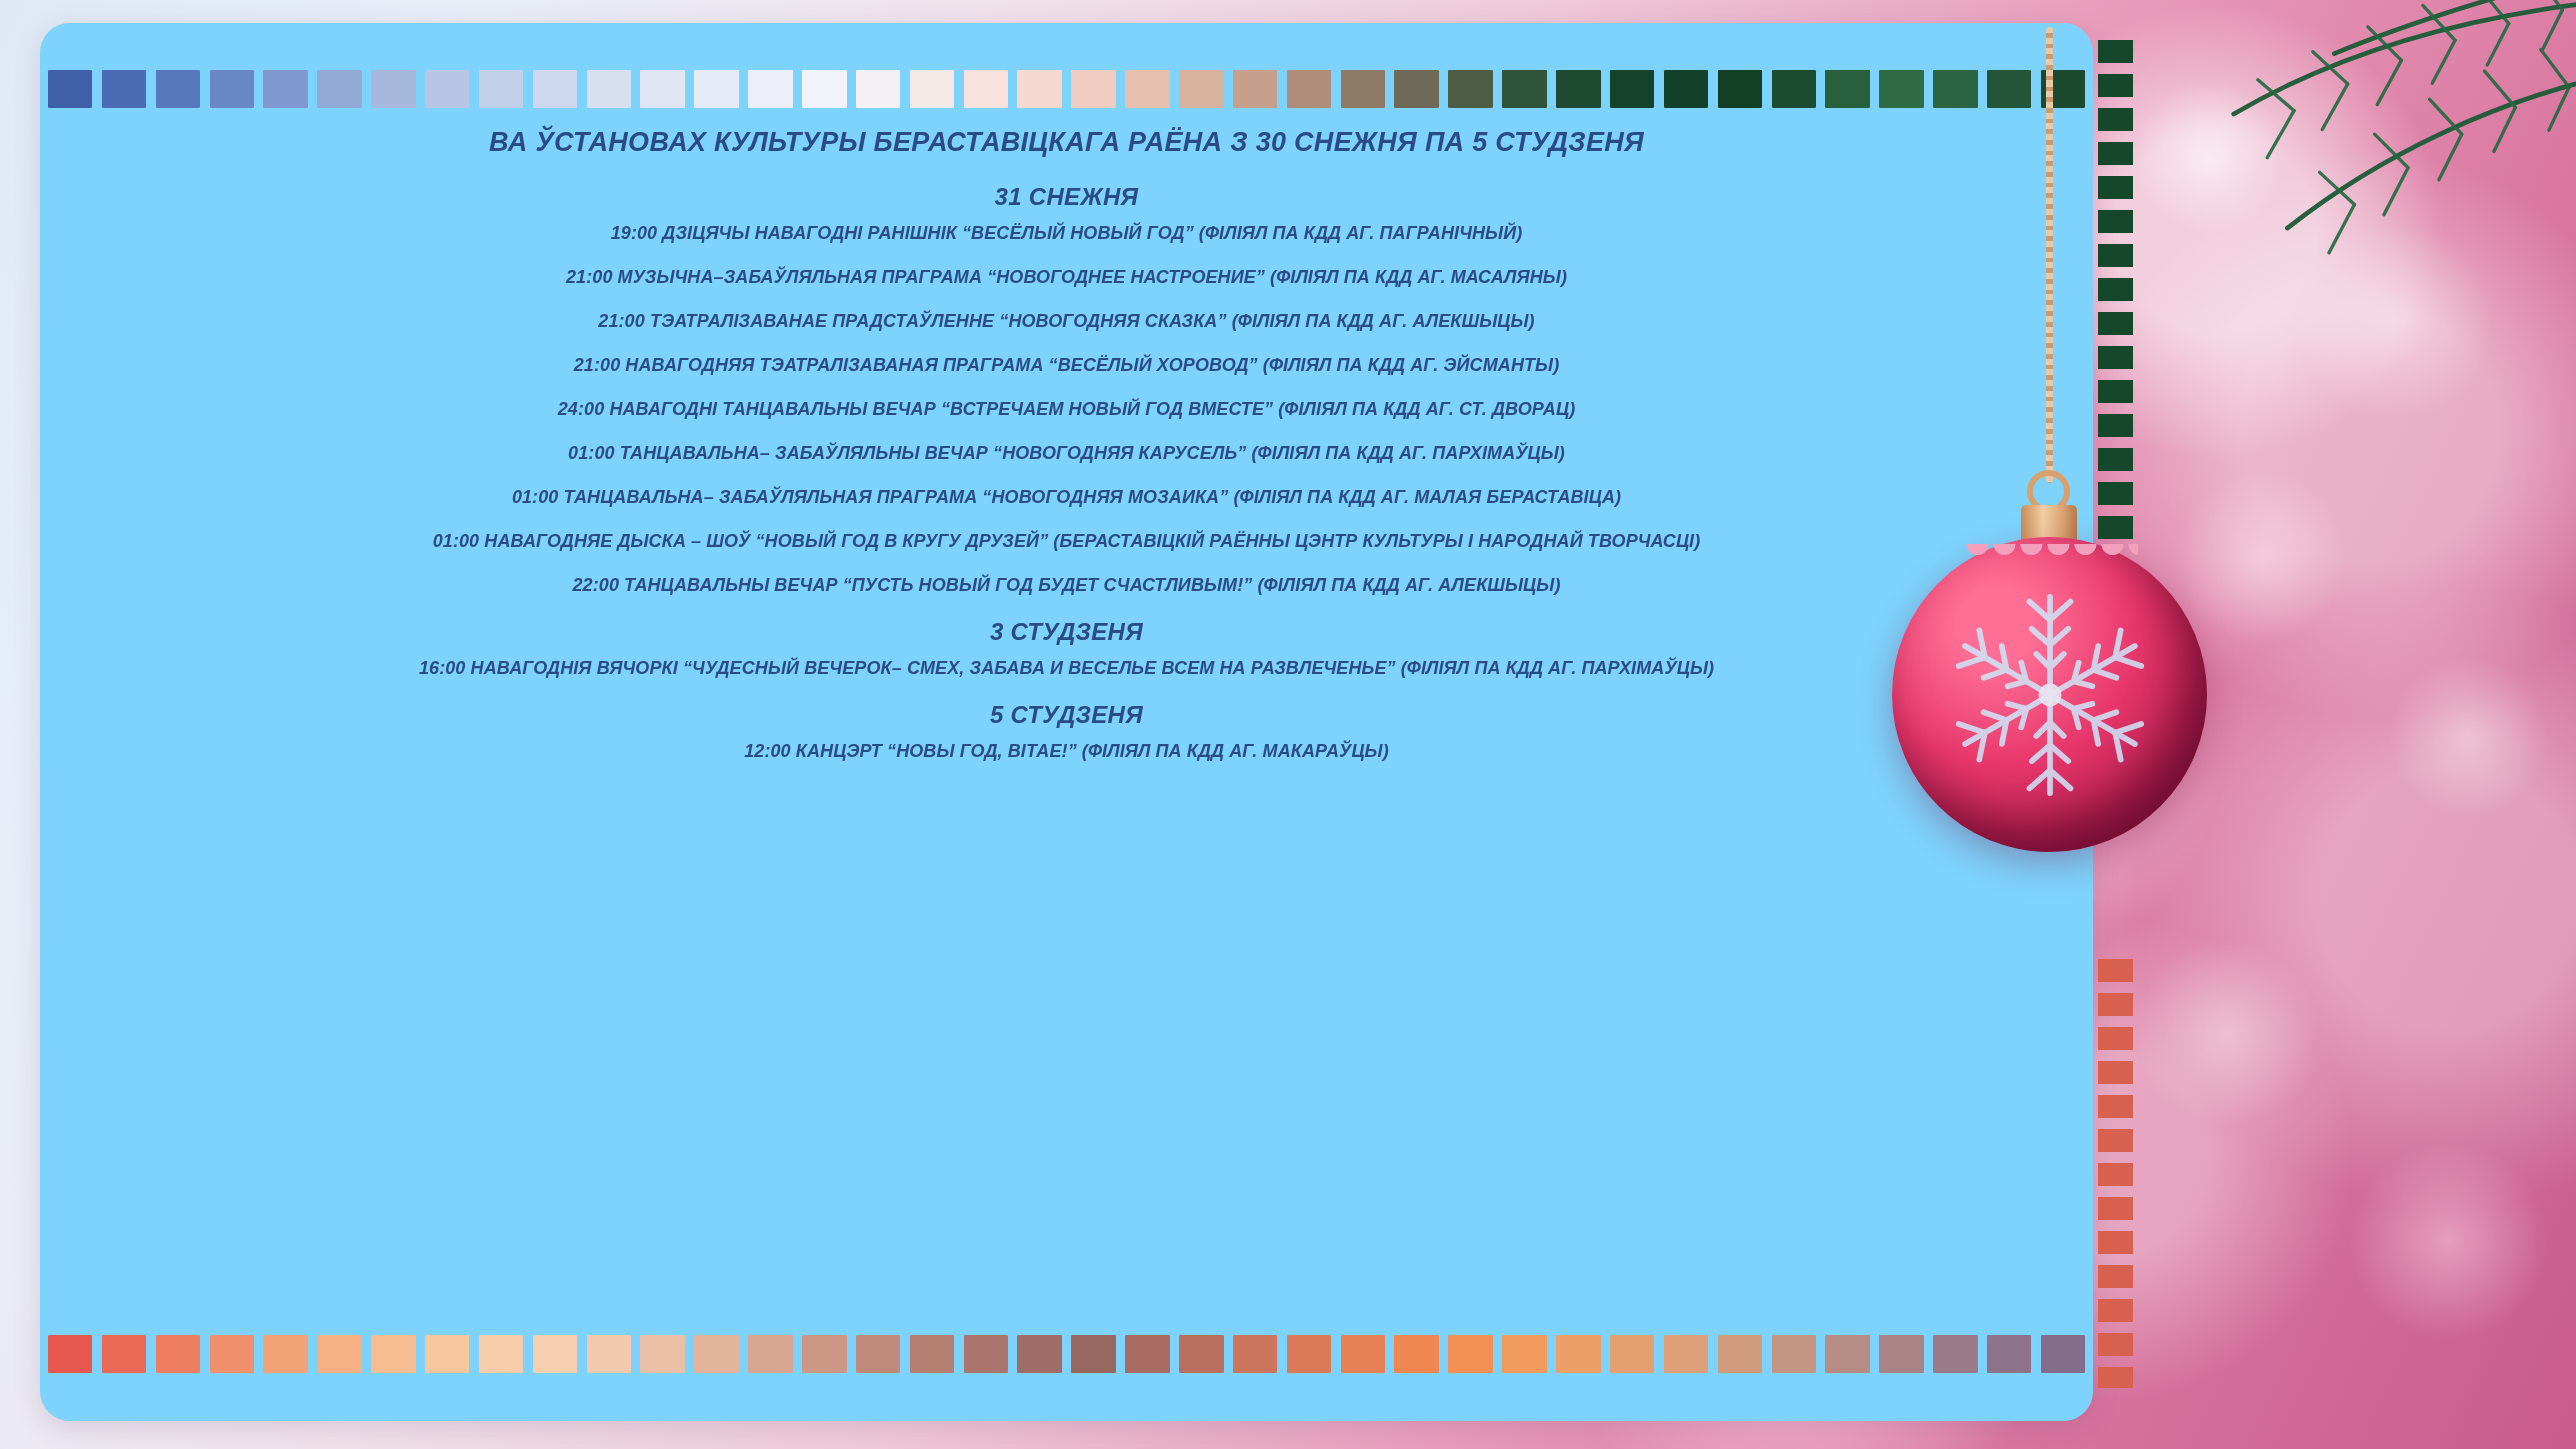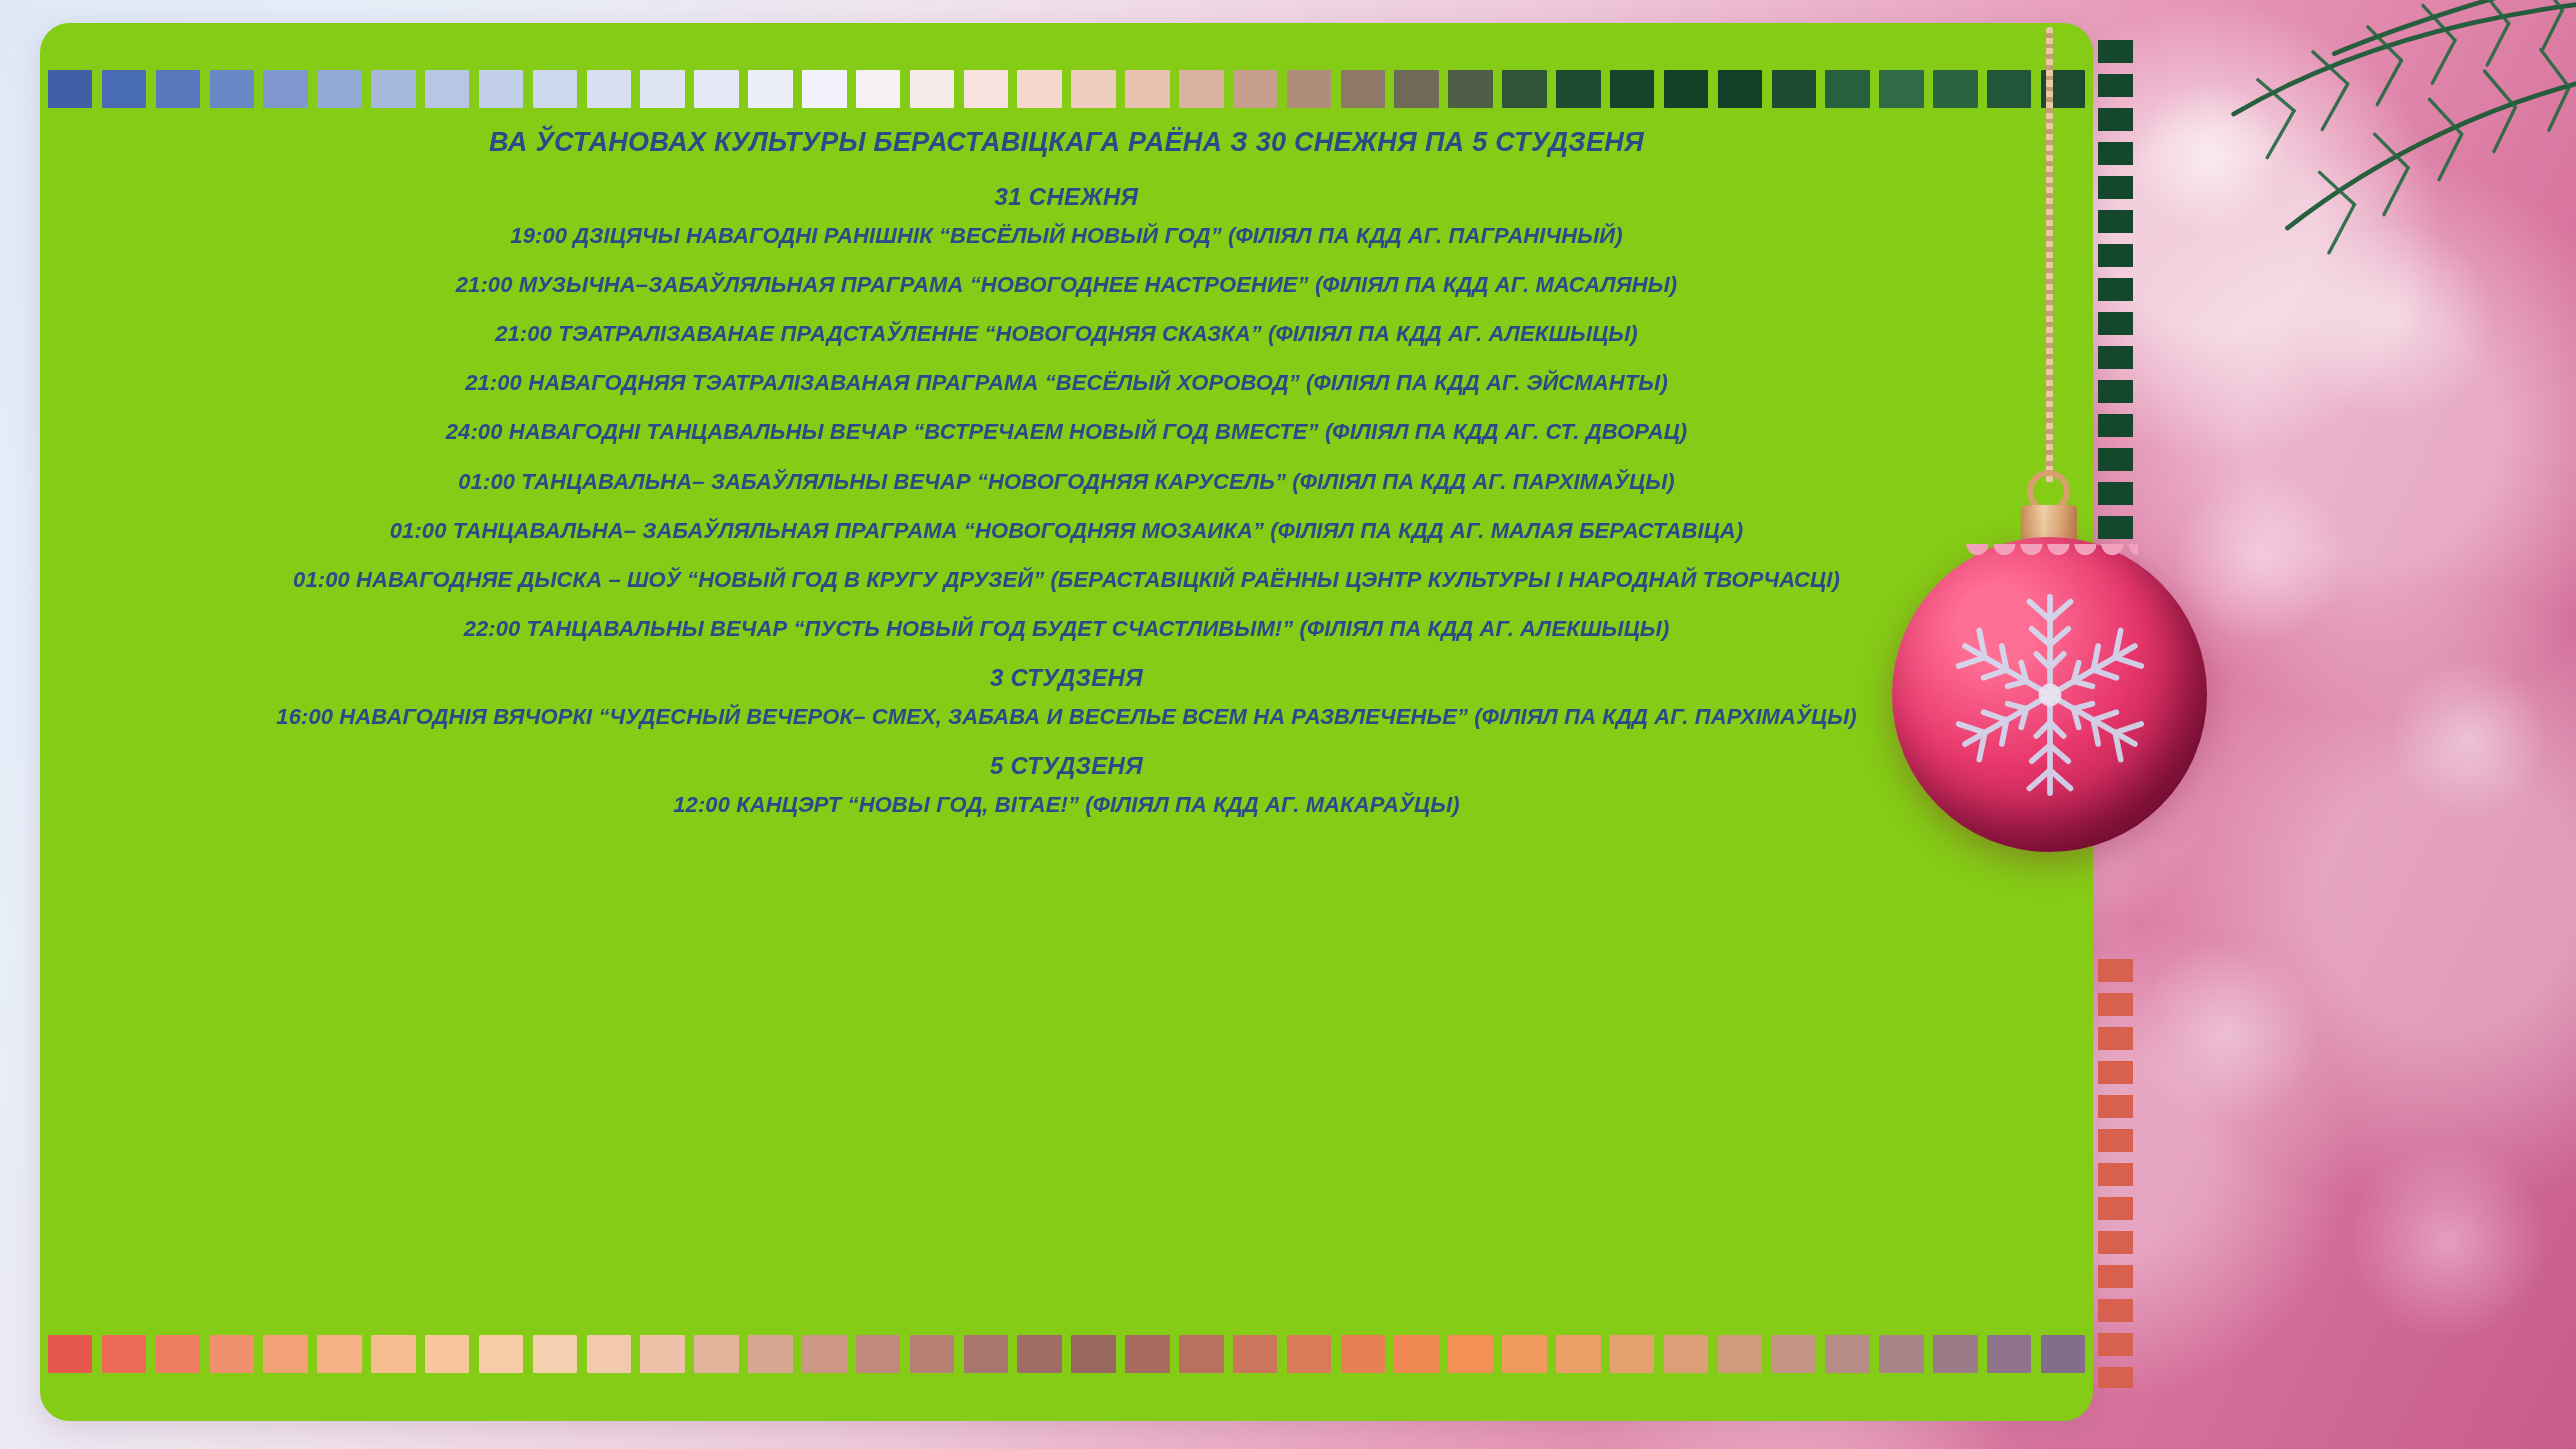--- a/index.html
+++ b/index.html
@@ -42,21 +42,21 @@
     pointer-events: none;
   }
 
   
   .card {
     position: absolute;
     left: 40px;
     top: 23px;
     width: 2053px;
     height: 1398px;
-    background: #84cc16;
+    background: #7dd3fc;
     border-radius: 29.5px;
     box-shadow: 0 6.7px 27px rgba(120, 80, 110, .18);
     overflow: hidden;
   }
 
   
   .strip {
     position: absolute;
     left: 0;
     width: 100%;
@@ -102,21 +102,21 @@
     font-size: 24px;
     text-transform: uppercase;
     margin: 17.4px 0 10.7px;
     letter-spacing: 0.3px;
   }
 
   .event {
     color: #2b4b88;
     font-weight: bold;
     font-style: italic;
-    font-size: 22px;
+    font-size: 18px;
     line-height: 1.28;
     text-transform: uppercase;
     margin: 0 0 21px;
     letter-spacing: 0.1px;
     white-space: nowrap;
   }
   .event:last-child { margin-bottom: 0; }
 
   
   .ornament-wrap {

